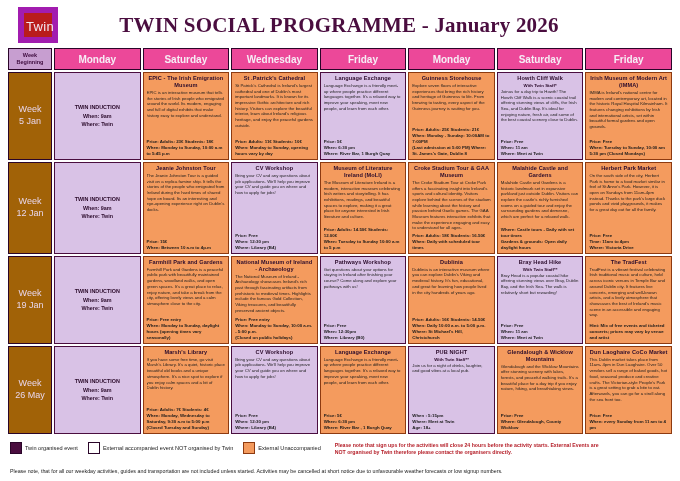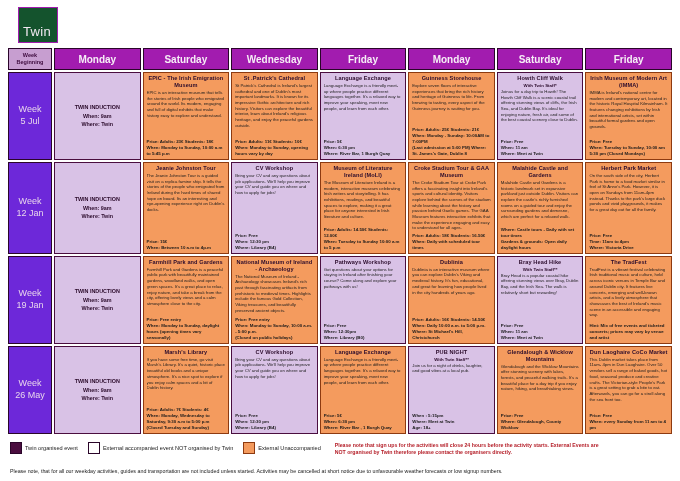--- a/index.html
+++ b/index.html
@@ -11,53 +11,53 @@
     color:#1a1a1a;
     overflow:hidden;
   }
   .page { width:680px; height:481px; position:relative; padding:0; }
 
   
   .header {
     height:46px; display:flex; align-items:center; padding:4px 0 0 18px;
   }
   .logo {
-    width:40px; height:36px; background:#14532d;
-    border:1px solid #a21caf;
-    display:flex; align-items:flex-end; justify-content:flex-start;
+    width:40px; height:36px; background:#b91c1c;
+    border:6px solid #a21caf;
+    display:flex; align-items:flex-end; justify-content:center;
     padding:0 0 3px 4px; flex:none;
   }
   .logo-text {
     color:#f2e9f2; font-size:13px; letter-spacing:.3px;
     font-family:"Liberation Sans", sans-serif;
   }
   .title {
     flex:1; text-align:center; padding-right:60px;
     font-family:"Liberation Serif", serif;
     font-size:21px; font-weight:bold; color:#4a0d3f; letter-spacing:.2px;
   }
 
   
   .cal { padding:0 6px; }
   table.grid { border-collapse:separate; border-spacing:2px 2px; width:668px; table-layout:fixed; }
 
   th.dayhead {
-    background:#a21caf; color:#f6eef6;
+    background:#ec4899; color:#f6eef6;
     font-size:10px; font-weight:bold; height:22px;
     border:1px solid #2a0529; padding:1px 0;
     text-align:center; vertical-align:middle;
   }
   th.weekhead {
     background:#c79ed0; color:#3d0a3d;
     font-size:5.5px; font-weight:bold; line-height:1.25;
     border:1px solid #2a0529; padding:1px;
     text-align:center; vertical-align:middle; width:44px;
   }
   td.weekcell {
-    background:#6d28d9; color:#e8d6ec; width:44px;
+    background:#a16207; color:#e8d6ec; width:44px;
     font-size:9px; line-height:1.3; text-align:center; vertical-align:middle;
     border:1px solid #2a0529; padding:2px;
   }
   td.weekcell .wk-line { display:block; }
 
   td.cell {
     vertical-align:top; padding:0; height:88px;
     border:none; background:transparent;
   }
   .card {
@@ -115,41 +115,42 @@
 </style>
 </head>
 <body>
 
 <div class="page">
 
   <div class="header">
     <div class="logo">
       <span class="logo-text">Twin</span>
     </div>
+    <div class="title">TWIN SOCIAL PROGRAMME - January 2026</div>
   </div>
 
   <div class="cal">
     <table class="grid">
       <thead>
         <tr>
           <th class="weekhead">Week Beginning</th>
           <th class="dayhead">Monday</th>
           <th class="dayhead">Saturday</th>
           <th class="dayhead">Wednesday</th>
           <th class="dayhead">Friday</th>
           <th class="dayhead">Monday</th>
           <th class="dayhead">Saturday</th>
           <th class="dayhead">Friday</th>
         </tr>
       </thead>
       <tbody id="calendar-body">
           <tr>
             <td class="weekcell">
               <span class="wk-line">Week</span>
-              <span class="wk-line">5 Jul</span>
+              <span class="wk-line">5 Jan</span>
             </td>
             <td class="cell">
               <div class="card twin">
                 <div class="induction">
                   <span>TWIN INDUCTION</span>
                   <span>When: 9am</span>
                   <span>Where: Twin</span>
                 </div>
               </div>
             </td>

